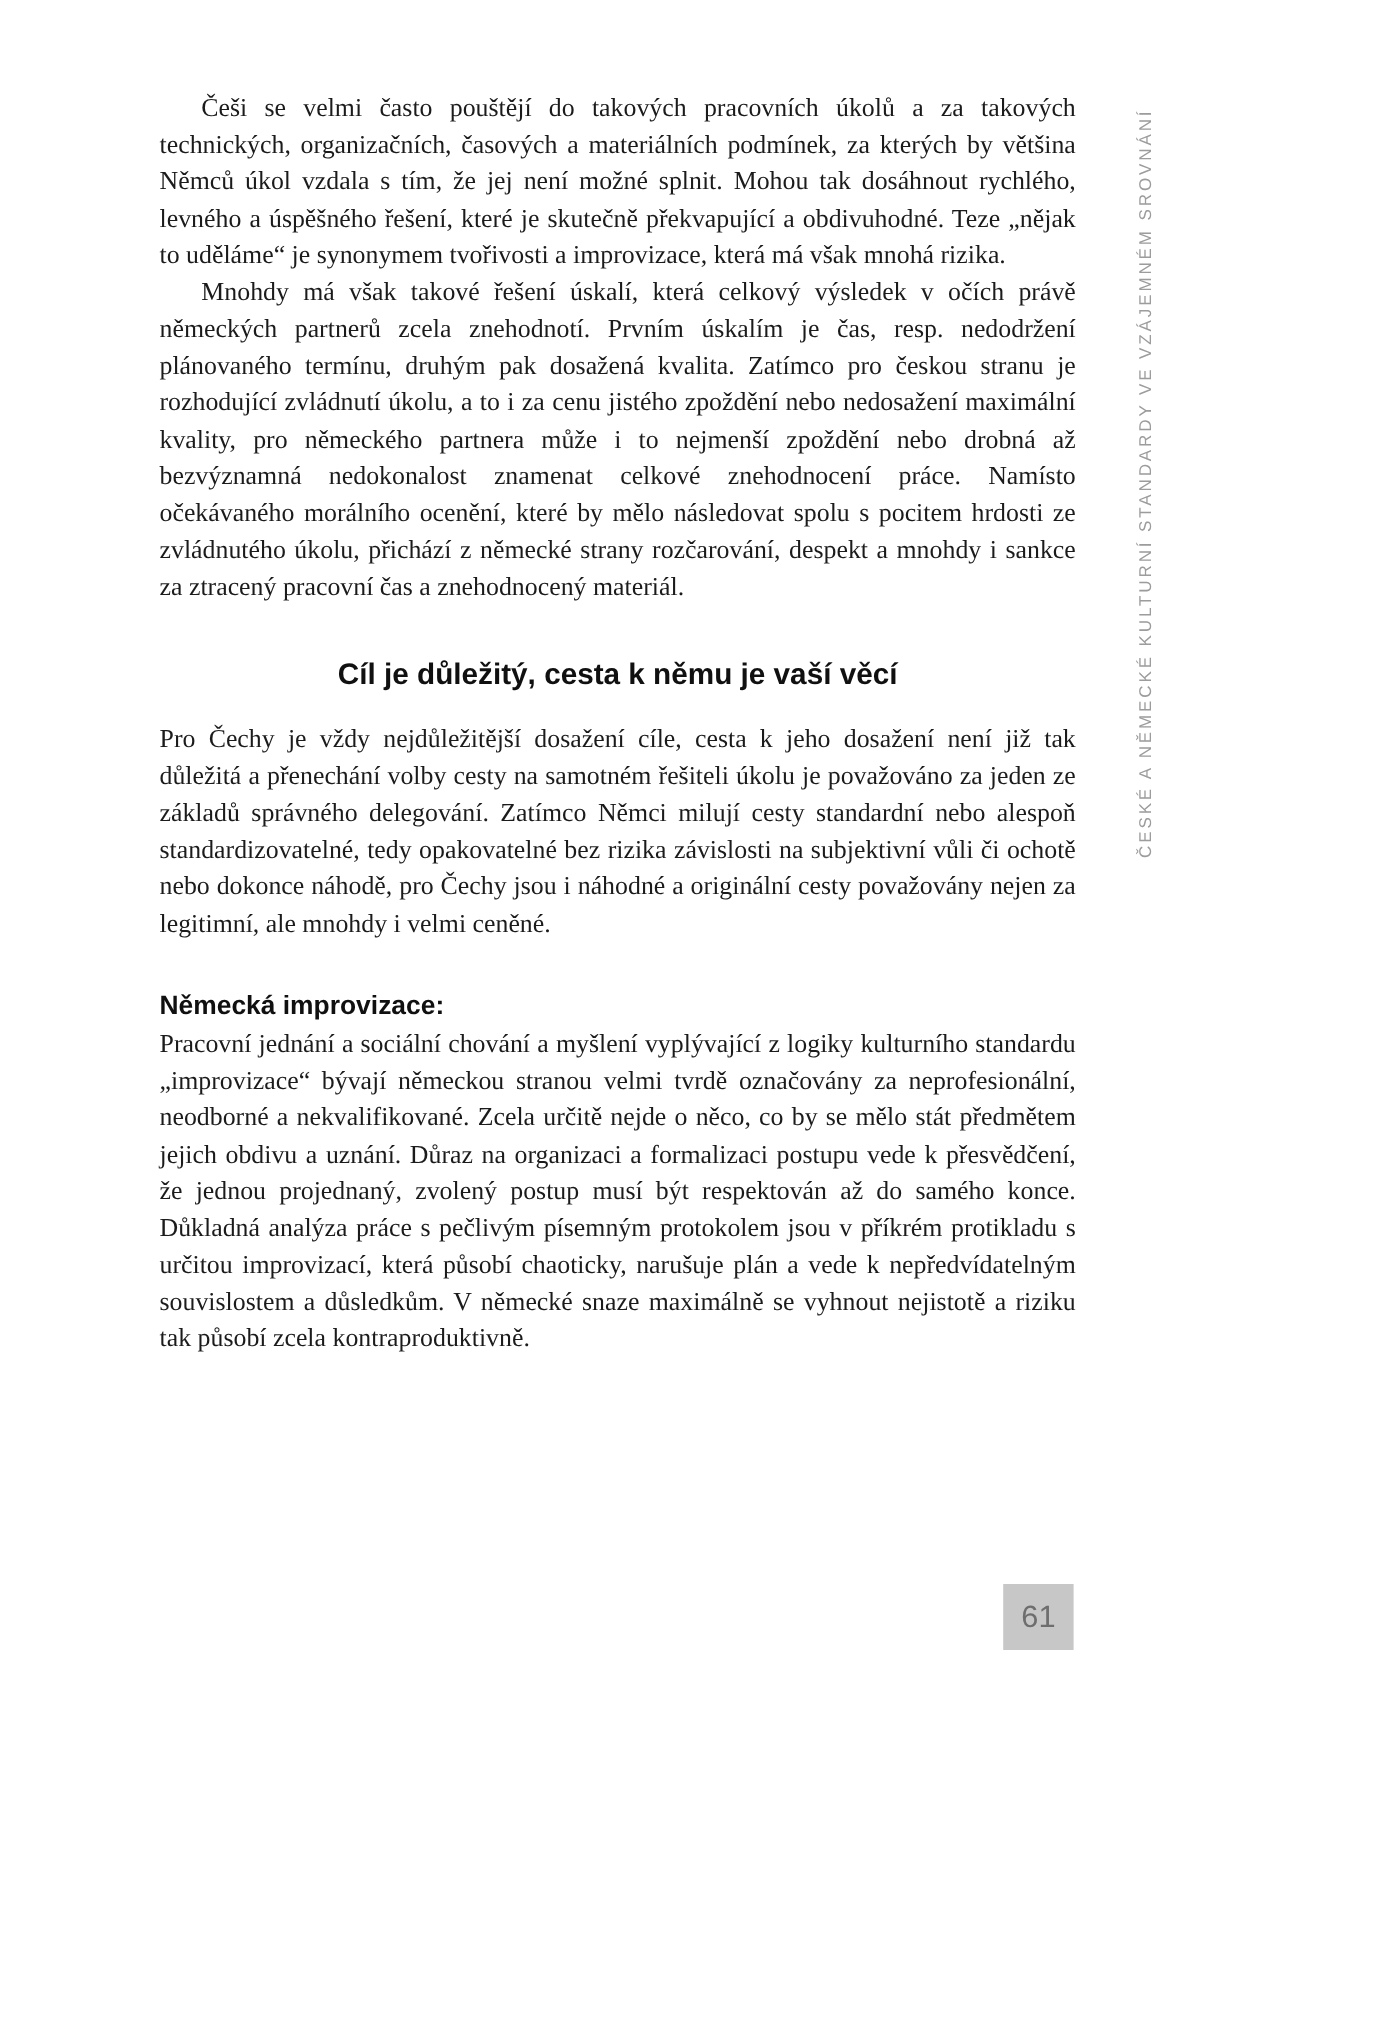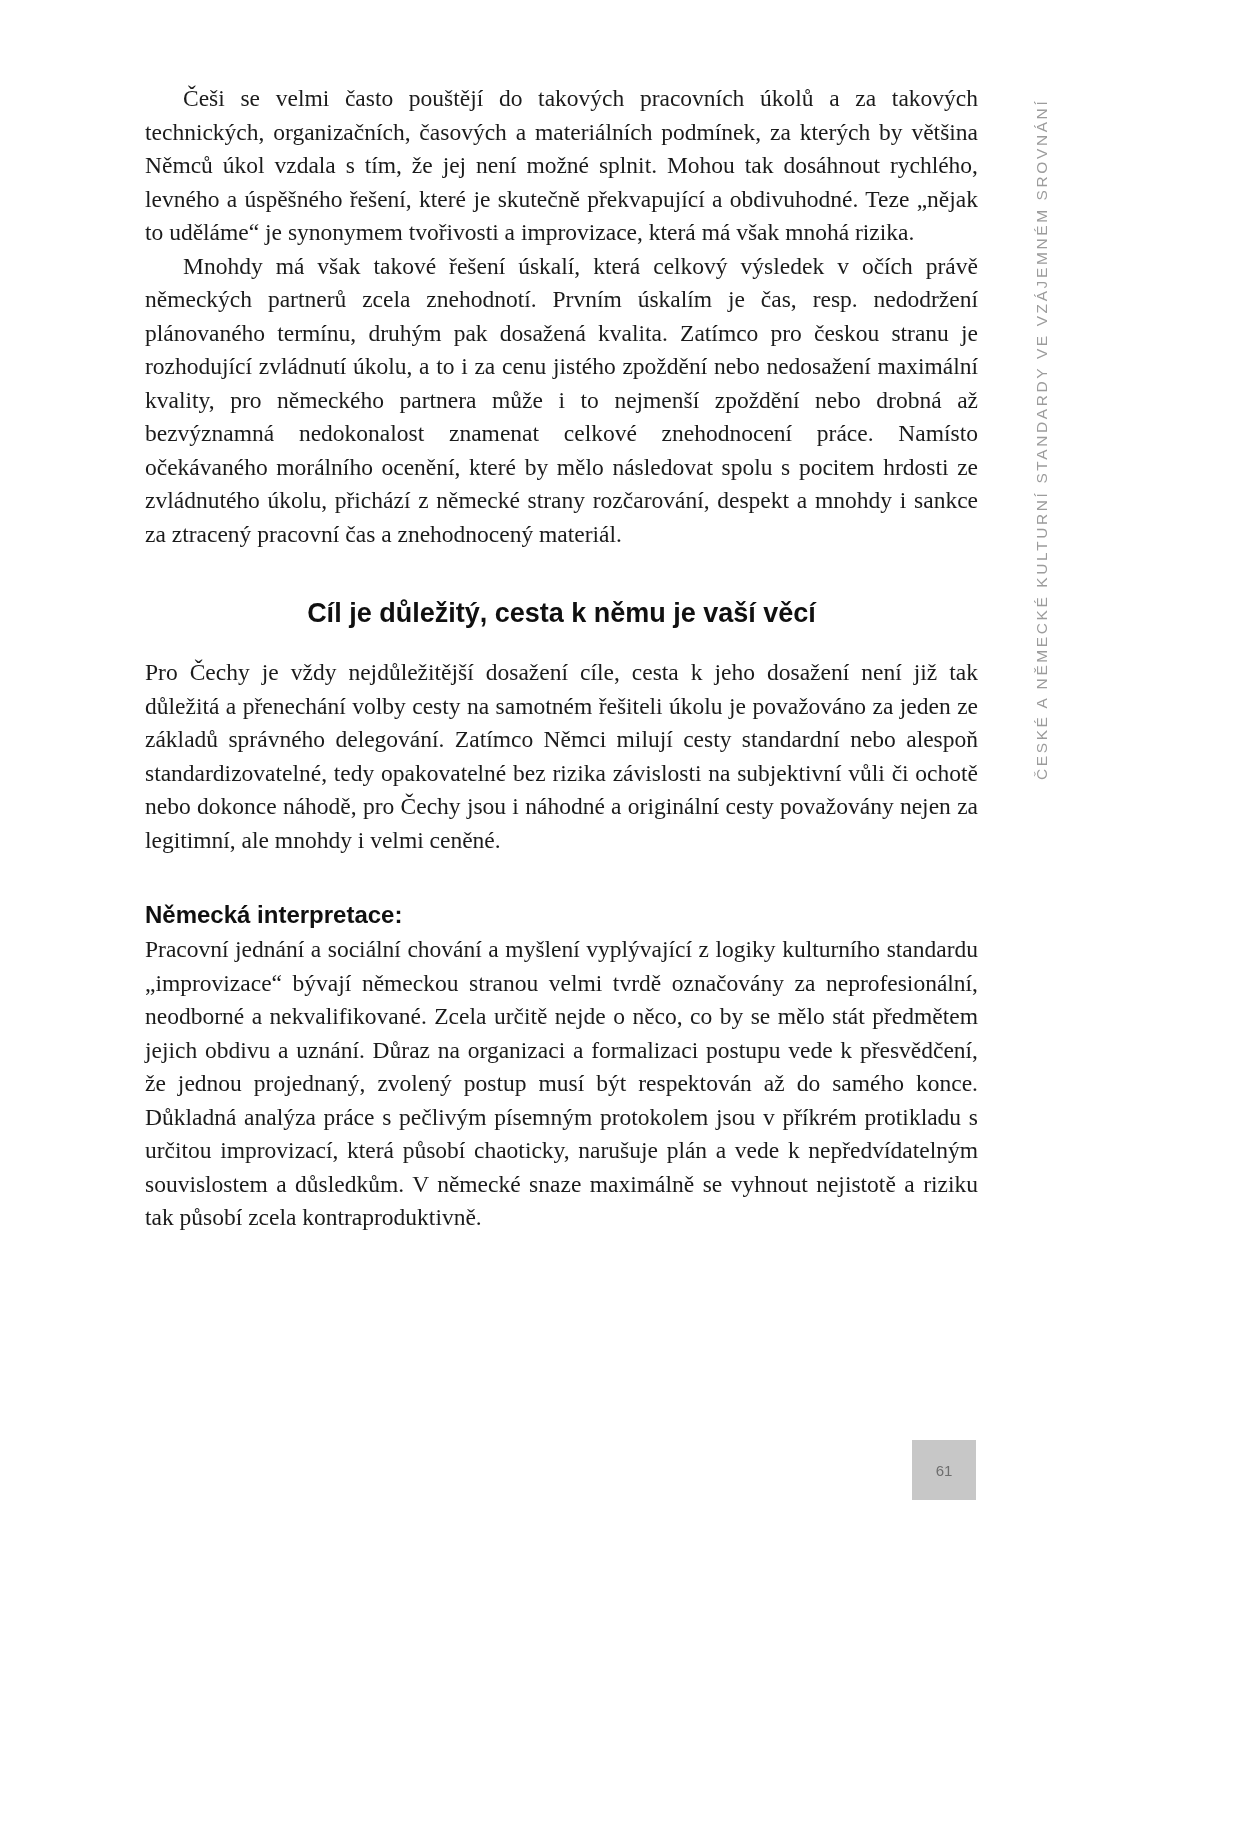--- a/index.html
+++ b/index.html
@@ -84,39 +84,39 @@
     width: 64px;
     height: 60px;
     background: #c7c7c7;
     display: flex;
     align-items: center;
     justify-content: center;
   }
 
   .page-number-box span {
     font-family: "Liberation Sans", sans-serif;
-    font-size: 15px;
+    font-size: 28px;
     color: #6e6e6e;
   }
 </style>
 </head>
 <body>
 
 <div class="book-page">
 
   <div class="text-column">
     <p class="indent">Češi se velmi často pouštějí do takových pracovních úkolů a za takových technických, organizačních, časových a materiálních podmínek, za kterých by většina Němců úkol vzdala s tím, že jej není možné splnit. Mohou tak dosáhnout rychlého, levného a úspěšného řešení, které je skutečně překvapující a obdivuhodné. Teze „nějak to uděláme“ je synonymem tvořivosti a improvizace, která má však mnohá rizika.</p>
 
     <p class="indent">Mnohdy má však takové řešení úskalí, která celkový výsledek v očích právě německých partnerů zcela znehodnotí. Prvním úskalím je čas, resp. nedodržení plánovaného termínu, druhým pak dosažená kvalita. Zatímco pro českou stranu je rozhodující zvládnutí úkolu, a to i za cenu jistého zpoždění nebo nedosažení maximální kvality, pro německého partnera může i to nejmenší zpoždění nebo drobná až bezvýznamná nedokonalost znamenat celkové znehodnocení práce. Namísto očekávaného morálního ocenění, které by mělo následovat spolu s pocitem hrdosti ze zvládnutého úkolu, přichází z německé strany rozčarování, despekt a mnohdy i sankce za ztracený pracovní čas a znehodnocený materiál.</p>
 
     <h2 class="section-heading">Cíl je důležitý, cesta k němu je vaší věcí</h2>
 
     <p>Pro Čechy je vždy nejdůležitější dosažení cíle, cesta k jeho dosažení není již tak důležitá a přenechání volby cesty na samotném řešiteli úkolu je považováno za jeden ze základů správného delegování. Zatímco Němci milují cesty standardní nebo alespoň standardizovatelné, tedy opakovatelné bez rizika závislosti na subjektivní vůli či ochotě nebo dokonce náhodě, pro Čechy jsou i náhodné a originální cesty považovány nejen za legitimní, ale mnohdy i velmi ceněné.</p>
 
-    <h3 class="sub-heading">Německá interpretace:</h3>
+    <h3 class="sub-heading">Německá improvizace:</h3>
 
     <p>Pracovní jednání a sociální chování a myšlení vyplývající z logiky kulturního standardu „improvizace“ bývají německou stranou velmi tvrdě označovány za neprofesionální, neodborné a nekvalifikované. Zcela určitě nejde o něco, co by se mělo stát předmětem jejich obdivu a uznání. Důraz na organizaci a formalizaci postupu vede k přesvědčení, že jednou projednaný, zvolený postup musí být respektován až do samého konce. Důkladná analýza práce s pečlivým písemným protokolem jsou v příkrém protikladu s určitou improvizací, která působí chaoticky, narušuje plán a vede k nepředvídatelným souvislostem a důsledkům. V německé snaze maximálně se vyhnout nejistotě a riziku tak působí zcela kontraproduktivně.</p>
   </div>
 
   <div class="side-runninghead">ČESKÉ A NĚMECKÉ KULTURNÍ STANDARDY VE VZÁJEMNÉM SROVNÁNÍ</div>
 
   <div class="page-number-box">
     <span>61</span>
   </div>
 

